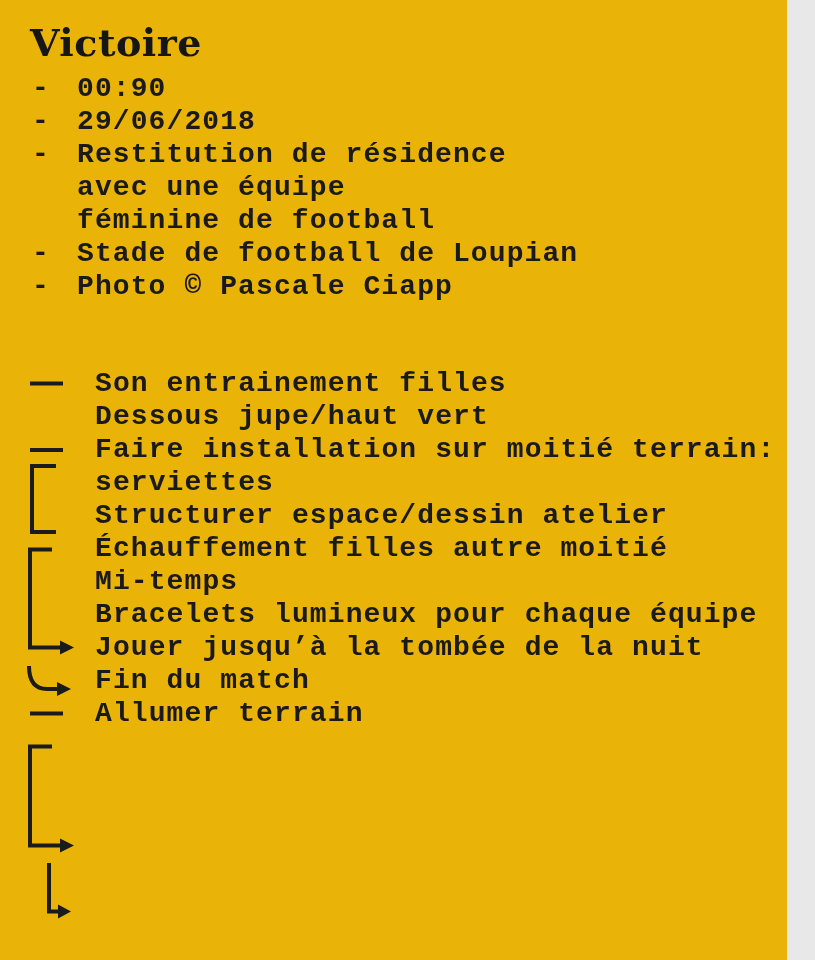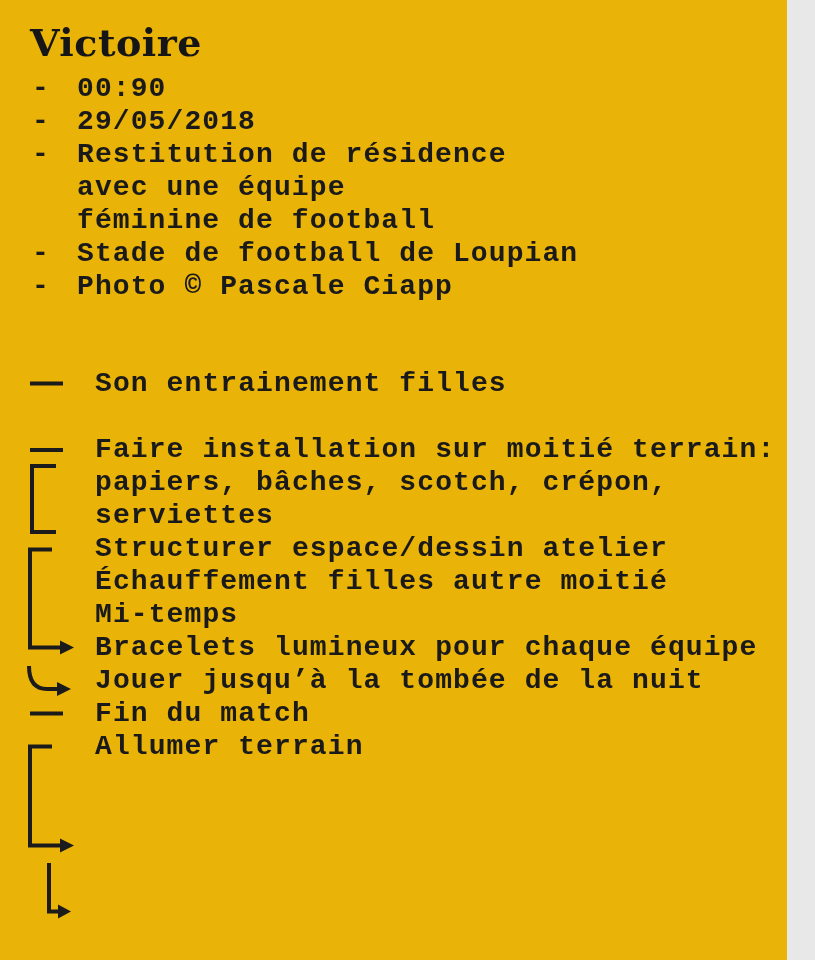--- a/index.html
+++ b/index.html
@@ -49,21 +49,21 @@
   <div class="intro">
     <div class="row">
       <span class="bullet">-</span>
       <div class="lines">
         <div class="line">00:90</div>
       </div>
     </div>
     <div class="row">
       <span class="bullet">-</span>
       <div class="lines">
-        <div class="line">29/05/2018</div>
+        <div class="line">29/06/2018</div>
       </div>
     </div>
     <div class="row">
       <span class="bullet">-</span>
       <div class="lines">
         <div class="line">Restitution de résidence</div>
         <div class="line">avec une équipe</div>
         <div class="line">féminine de football</div>
       </div>
     </div>
@@ -84,27 +84,27 @@
   <div class="schedule">
     <div class="row">
       <span class="mcol"></span>
       <div class="lines">
         <div class="line">Son entrainement filles</div>
       </div>
     </div>
     <div class="row">
       <span class="mcol"></span>
       <div class="lines">
+        <div class="line">Dessous jupe/haut vert</div>
       </div>
     </div>
     <div class="row">
       <span class="mcol"></span>
       <div class="lines">
         <div class="line">Faire installation sur moitié terrain:</div>
-        <div class="line">papiers, bâches, scotch, crépon,</div>
         <div class="line">serviettes</div>
       </div>
     </div>
     <div class="row">
       <span class="mcol"></span>
       <div class="lines">
         <div class="line">Structurer espace/dessin atelier</div>
       </div>
     </div>
     <div class="row">

